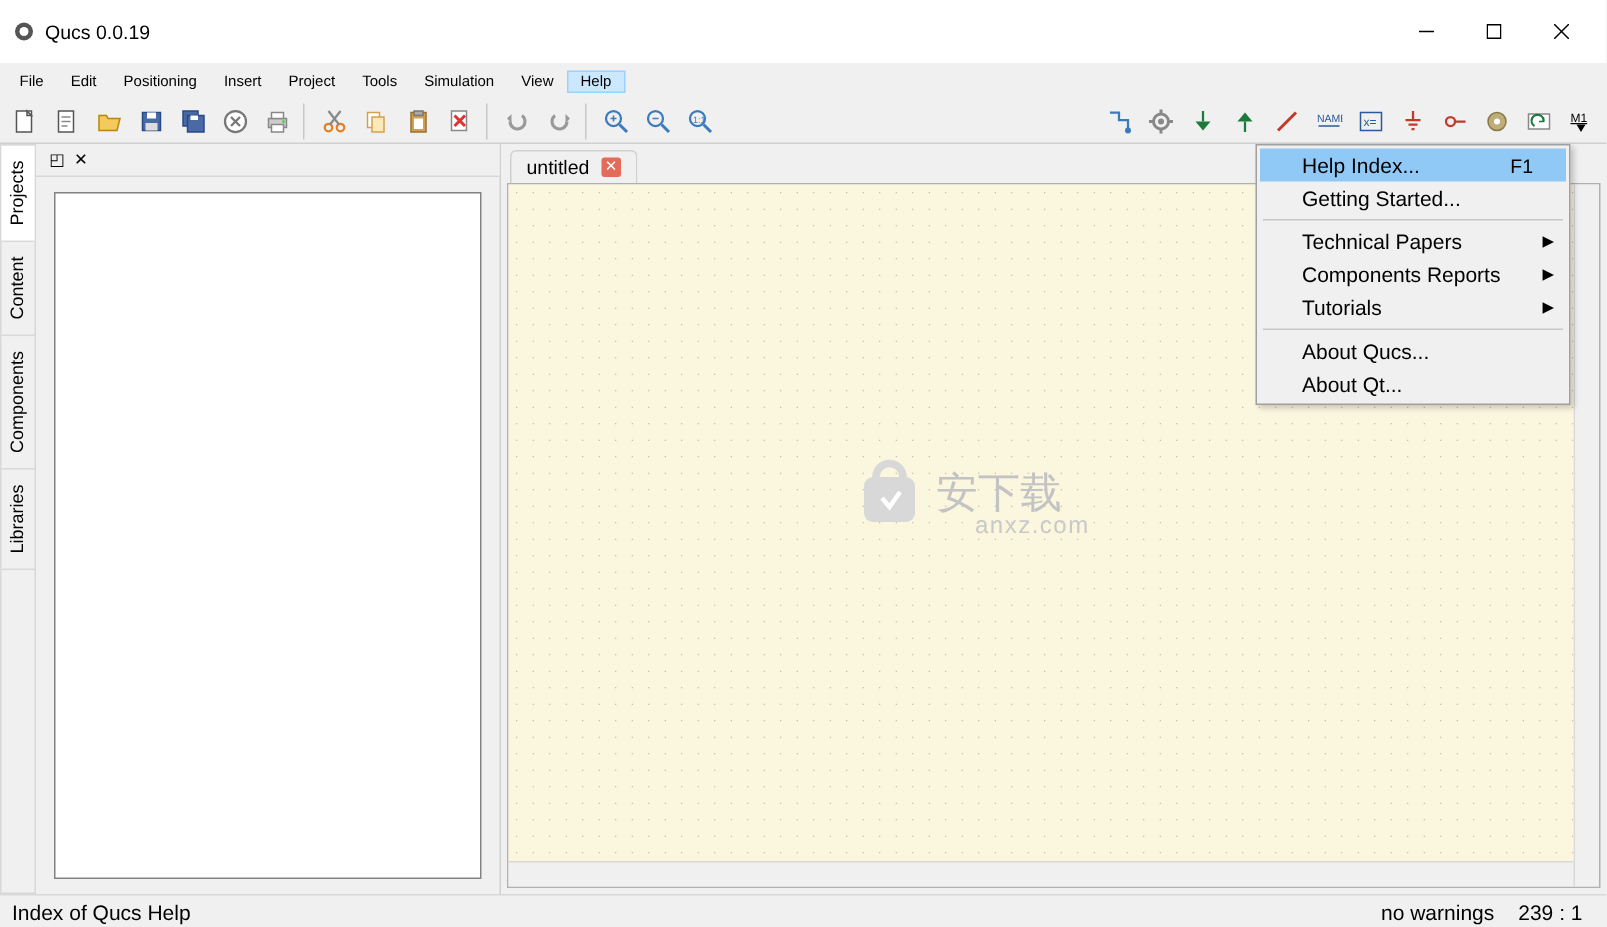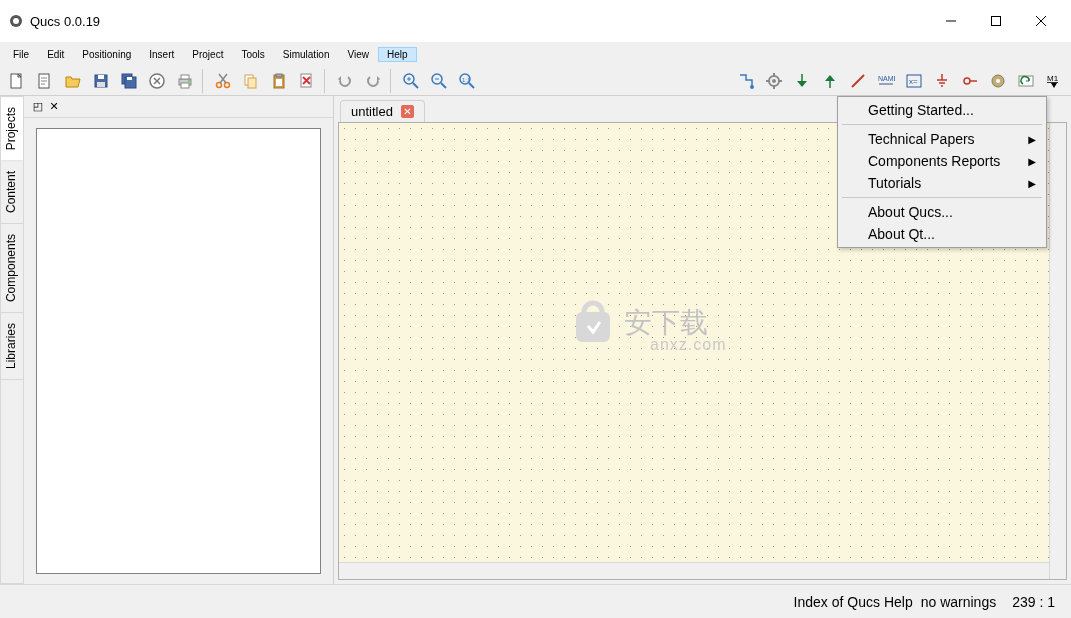--- a/index.html
+++ b/index.html
@@ -48,21 +48,21 @@
 .doc-tab .close-ic { width: 13px; height: 13px; background: #e46a5a; border-radius: 2px; display:flex; align-items:center; justify-content:center; color:#fff; font-size:10px; line-height:1; }
 .canvas-wrap { flex: 1; margin: 0 4px 4px 4px; border: 1px solid #b0b0b0; display: flex; }
 .canvas { flex: 1; background: #fbf6de; background-image: radial-gradient(circle, #9a9a80 0.6px, transparent 0.6px); background-size: 11px 11px; position: relative; }
 .watermark { position: absolute; left: 50%; top: 50%; transform: translate(-90%, -90%); color: #c3c3c3; display:flex; align-items:center; gap:6px; font-size:28px; white-space:nowrap;}
 .watermark .wm-sub { position:absolute; top:38px; left:82px; font-size:16px; color:#c9c9c9; letter-spacing:1px; }
 .vscroll { width: 17px; background: #f0f0f0; border-left: 1px solid #d8d8d8; }
 .hscroll { height: 17px; background: #f0f0f0; border-top: 1px solid #d8d8d8; }
 .canvas-col { flex:1; display:flex; flex-direction:column; }
 
 
-.statusbar { height: 34px; background: #f0f0f0; border-top: 1px solid #d8d8d8; display: flex; align-items: center; padding: 0 8px; font-size: 14px; text-align: right; }
+.statusbar { height: 22px; background: #f0f0f0; border-top: 1px solid #d8d8d8; display: flex; align-items: center; padding: 0 8px; font-size: 14px; }
 .statusbar .left { flex: 1; }
 .statusbar .seg { padding: 0 8px; }
 
 
 .dropdown { position: absolute; top: 0; left: 503px; width: 210px; background: #f0f0f0; border: 1px solid #a0a0a0; box-shadow: 2px 2px 4px rgba(0,0,0,0.2); z-index: 100; font-size: 14px; padding:2px;}
 .dropdown .dd-item { padding: 3px 22px 3px 28px; display: flex; align-items: center; cursor: default; position: relative; }
 .dropdown .dd-item.highlight { background: #90c8f6; }
 .dropdown .dd-item .shortcut { margin-left: auto; font-size: 13px; }
 .dropdown .dd-item .submenu-arrow { position: absolute; right: 8px; font-size: 10px; }
 .dropdown .dd-sep { height: 1px; background: #c8c8c8; margin: 3px 2px; }
@@ -344,20 +344,24 @@
             <span>安下载</span>
             <span class="wm-sub">anxz.com</span>
           </div>
         </div>
         <div class="hscroll"></div>
       </div>
       <div class="vscroll"></div>
     </div>
 
     <div class="dropdown" id="help-menu">
+        <div class="dd-item highlight">
+          <span>Help Index...</span>
+          <span class="shortcut">F1</span>
+        </div>
         <div class="dd-item">
           <span>Getting Started...</span>
         </div>
         <div class="dd-sep"></div>
         <div class="dd-item">
           <span>Technical Papers</span>
           <span class="submenu-arrow">▶</span>
         </div>
         <div class="dd-item">
           <span>Components Reports</span>

